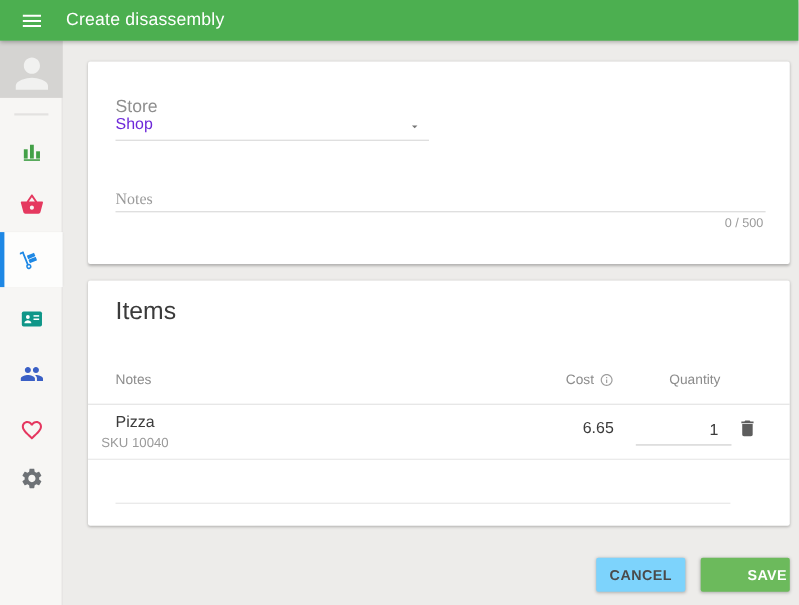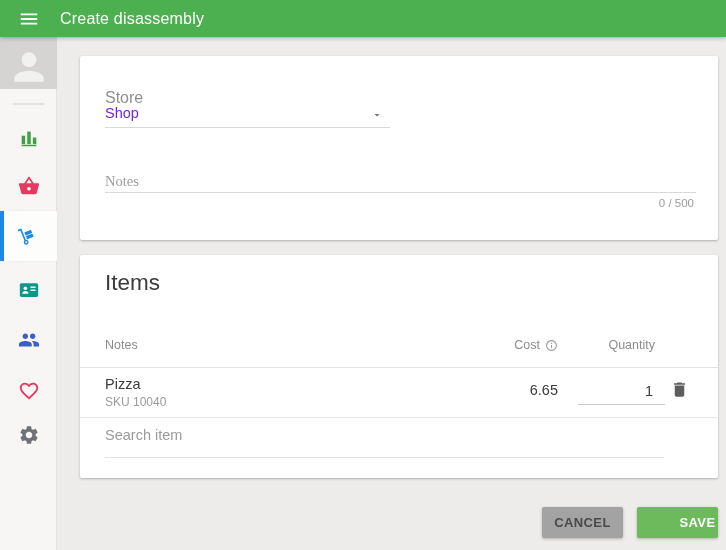--- a/index.html
+++ b/index.html
@@ -68,21 +68,21 @@
   .char-counter { position:absolute; right:24px; top:141px; font-size:11.5px; color:#9b9b9b;margin-left:15px; }
 
   .items-title { position:absolute; left:25px; top:15px; font-size:22.5px; color:#3b3b3b; font-weight:400; }
   .col-head { position:absolute; top:83px; font-size:12.5px; color:#8c8c8c; }
   .col-item { left:25px; }
   .col-cost { right:160px; display:flex; align-items:center; gap:5px; }
   .col-qty  { right:63px; }
   .head-divider { position:absolute; left:0; right:0; top:112px; height:1px; background:#e2e2e2; }
 
   .row-name { position:absolute; left:25px; top:121px; font-size:14.5px; color:#3b3b3b; }
-  .row-sku  { position:absolute; left:25px; top:140px; font-size:12px; color:#9b9b9b; }
+  .row-sku  { position:absolute; left:12px; top:140px; font-size:12px; color:#9b9b9b; }
   .row-cost { position:absolute; right:160px; top:127px; font-size:14.5px; color:#3b3b3b; }
   .qty-input {
     position:absolute; right:53px; top:123px; width:87px; height:27px;
     border:none; border-bottom:1px solid #c9c9c9; background:transparent;
     text-align:right; padding-right:12px;
     font-family:"Liberation Sans", sans-serif; font-size:14.5px; color:#3b3b3b; outline:none;
   }
   .trash-btn { position:absolute; left:590px; top:125px; width:19px; height:19px; cursor:pointer; }
   .row-divider { position:absolute; left:0; right:0; top:162px; height:1px; background:#e6e6e6; }
 
@@ -95,21 +95,21 @@
   .search-underline { position:absolute; left:25px; top:202px; width:559px; height:1px; background:#e5e5e5; }
 
   
   .btn {
     position:absolute; top:507px; width:81px; height:31px; border:none; border-radius:2px;
     font-family:"Liberation Sans", sans-serif; font-size:13px; font-weight:bold;
     letter-spacing:.4px; cursor:pointer;
     box-shadow:0 1px 3px rgba(0,0,0,.25);
     display:flex; align-items:center; justify-content:center;
   }
-  .btn-cancel { left:542px; background:#a3a3a3; color:#4a4a4a; }
+  .btn-cancel { left:542px; background:#7dd3fc; color:#4a4a4a; }
   .btn-save  { left:637px; background:#6cba5c; color:#fff;padding-left:40px; }
 
   svg { display:block; }
 </style>
 </head>
 <body>
 
 <div class="appbar">
   <div class="burger">
     <svg viewBox="0 0 24 24" width="22" height="22">
@@ -237,18 +237,17 @@
     <div class="row-cost">6.65</div>
     <input class="qty-input" type="text" value="1" style="">
     <div class="trash-btn">
       <svg viewBox="0 0 24 24" width="19" height="19">
           <path d="M6 19c0 1.1.9 2 2 2h8c1.1 0 2-.9 2-2V7H6v12zM19 4h-3.5l-1-1h-5l-1 1H5v2h14V4z" fill="#5d5d5d"></path>
         </svg>
     </div>
   </div>
   <div class="row-divider"></div>
 
-  <input class="search-input" type="text" placeholder="Search item" style="">
   <div class="search-underline"></div>
 </div>
 
 <button class="btn btn-cancel">CANCEL</button>
 <button class="btn btn-save">SAVE</button>
 
 </body></html>

